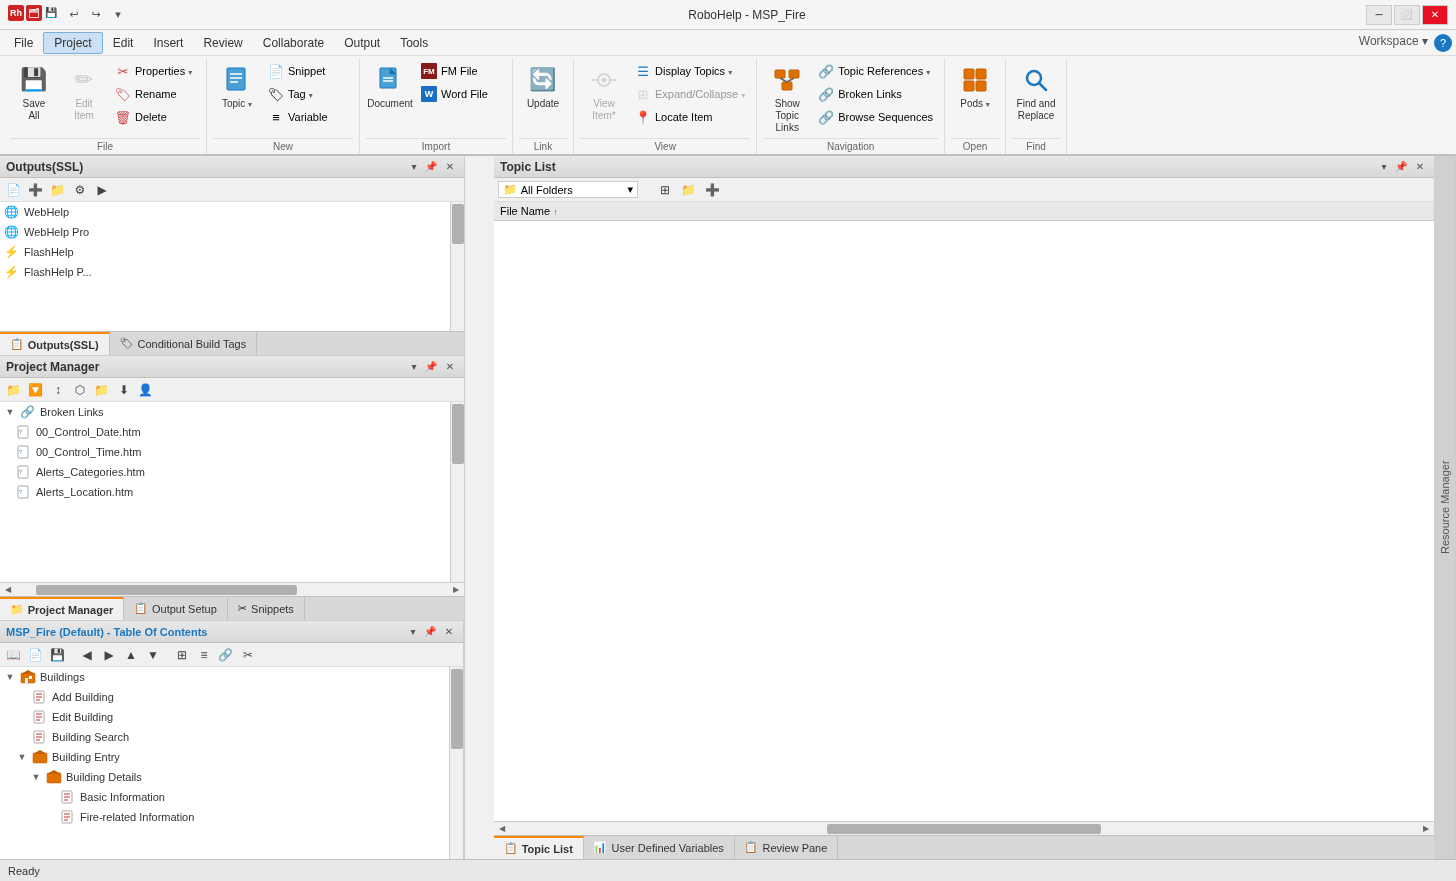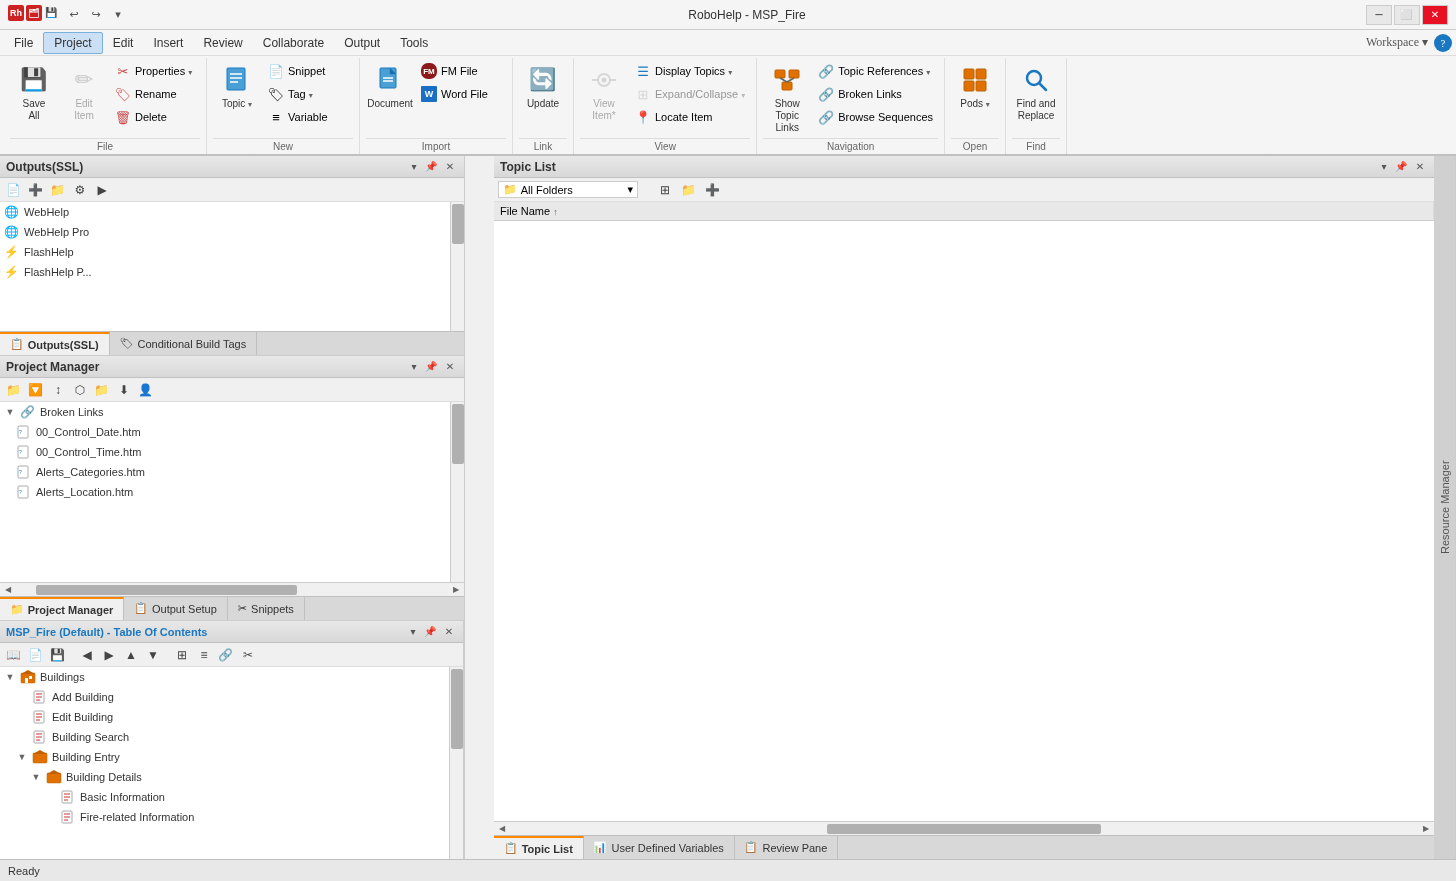--- a/index.html
+++ b/index.html
@@ -13,21 +13,21 @@
     .title-text { font-size: 12px; color: #333; }
     .title-bar-controls { display: flex; gap: 2px; }
     .win-btn { width: 26px; height: 20px; background: #e8e8e8; border: 1px solid #ccc; display: flex; align-items: center; justify-content: center; font-size: 10px; cursor: pointer; }
     .quick-access { display: flex; align-items: center; gap: 2px; }
     .qa-btn { width: 20px; height: 20px; display: flex; align-items: center; justify-content: center; font-size: 11px; cursor: pointer; color: #555; }
 
     
     .menu-bar { height: 26px; background: #f5f5f5; display: flex; align-items: center; border-bottom: 1px solid #ddd; padding: 0 4px; }
     .menu-item { padding: 3px 10px; cursor: pointer; font-size: 12px; color: #333; border-radius: 2px; }
     .menu-item.active { background: #cce0f5; border: 1px solid #7ab0dc; }
-    .menu-right { margin-left: auto; display: flex; align-items: center; gap: 6px; font-size: 12px; color: #555; font-family: Liberation Serif, serif; }
+    .menu-right { margin-left: auto; display: flex; align-items: flex-start; gap: 6px; font-size: 12px; color: #555; }
     
     
     .ribbon { background: #f5f5f5; border-bottom: 2px solid #c0c0c0; padding: 2px 4px 0; display: flex; gap: 0; min-height: 88px; }
     .ribbon-group { border-right: 1px solid #ddd; padding: 2px 6px; display: flex; flex-direction: column; min-width: 50px; }
     .ribbon-group-label { font-size: 10px; color: #666; text-align: center; margin-top: auto; padding-top: 2px; border-top: 1px solid #ddd; }
     .ribbon-group-content { display: flex; align-items: flex-start; gap: 2px; flex: 1; }
     .ribbon-btn-large { display: flex; flex-direction: column; align-items: center; width: 48px; padding: 3px 2px; cursor: pointer; border-radius: 2px; border: 1px solid transparent; }
     .ribbon-icon-large { width: 32px; height: 32px; display: flex; align-items: center; justify-content: center; font-size: 22px; }
     .ribbon-btn-label { font-size: 10px; text-align: center; line-height: 1.2; color: #333; margin-top: 2px; }
     .ribbon-btn-small-group { display: flex; flex-direction: column; gap: 1px; }
@@ -202,21 +202,21 @@
             <rect x="4" y="2" width="16" height="20" rx="1" fill="#4a9fd4" stroke="#1a78c2" stroke-width="1"></rect>
             <polygon points="14,2 20,8 14,8" fill="#1a6fa8" stroke="#1a78c2" stroke-width="0.5"></polygon>
             <line x1="7" y1="12" x2="17" y2="12" stroke="white" stroke-width="1.5"></line>
             <line x1="7" y1="15" x2="17" y2="15" stroke="white" stroke-width="1.5"></line>
           </svg>
         </div>
         <div class="ribbon-btn-label">Document</div>
       </div>
       <div class="ribbon-btn-small-group">
         <div class="ribbon-btn-small">
-          <div class="ribbon-icon-small" style="background:#8b1a1a; color:white; font-size:8px; font-weight:bold; border-radius:7px; padding:0;">FM</div>
+          <div class="ribbon-icon-small" style="background:#8b1a1a; color:white; font-size:8px; font-weight:bold; border-radius:1px; padding:0;">FM</div>
           <span>FM File</span>
         </div>
         <div class="ribbon-btn-small">
           <div class="ribbon-icon-small" style="background:#1a6fc4; color:white; font-size:9px; font-weight:bold; border-radius:1px; padding:1px;">W</div>
           <span>Word File</span>
         </div>
       </div>
     </div>
     <div class="ribbon-group-label">Import</div>
   </div>

